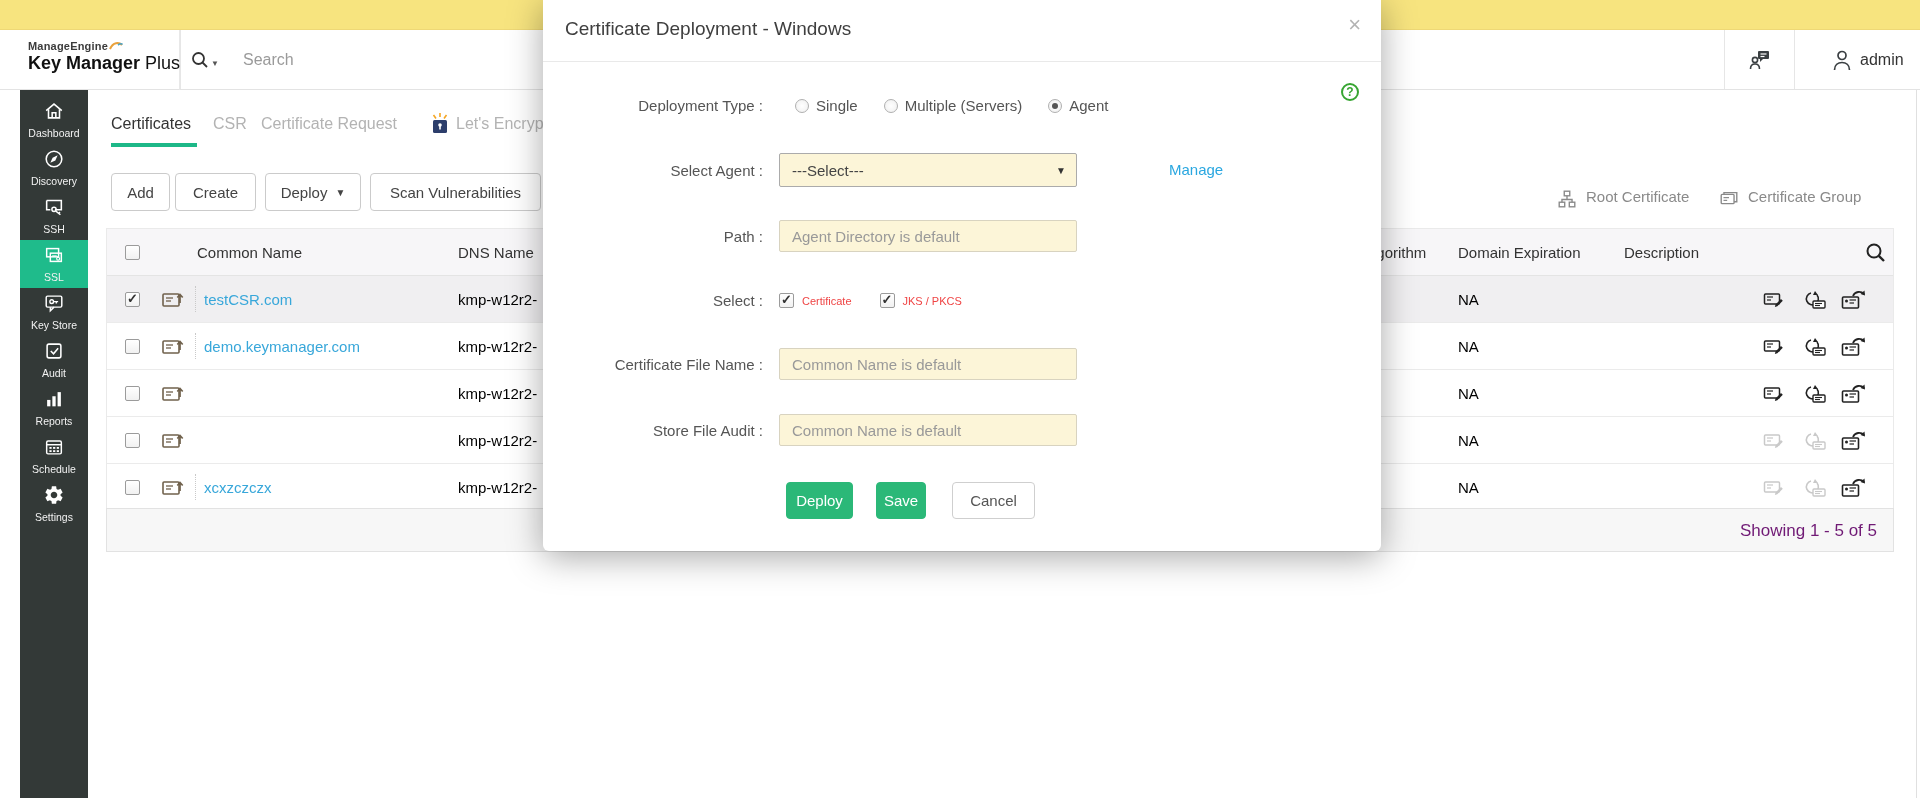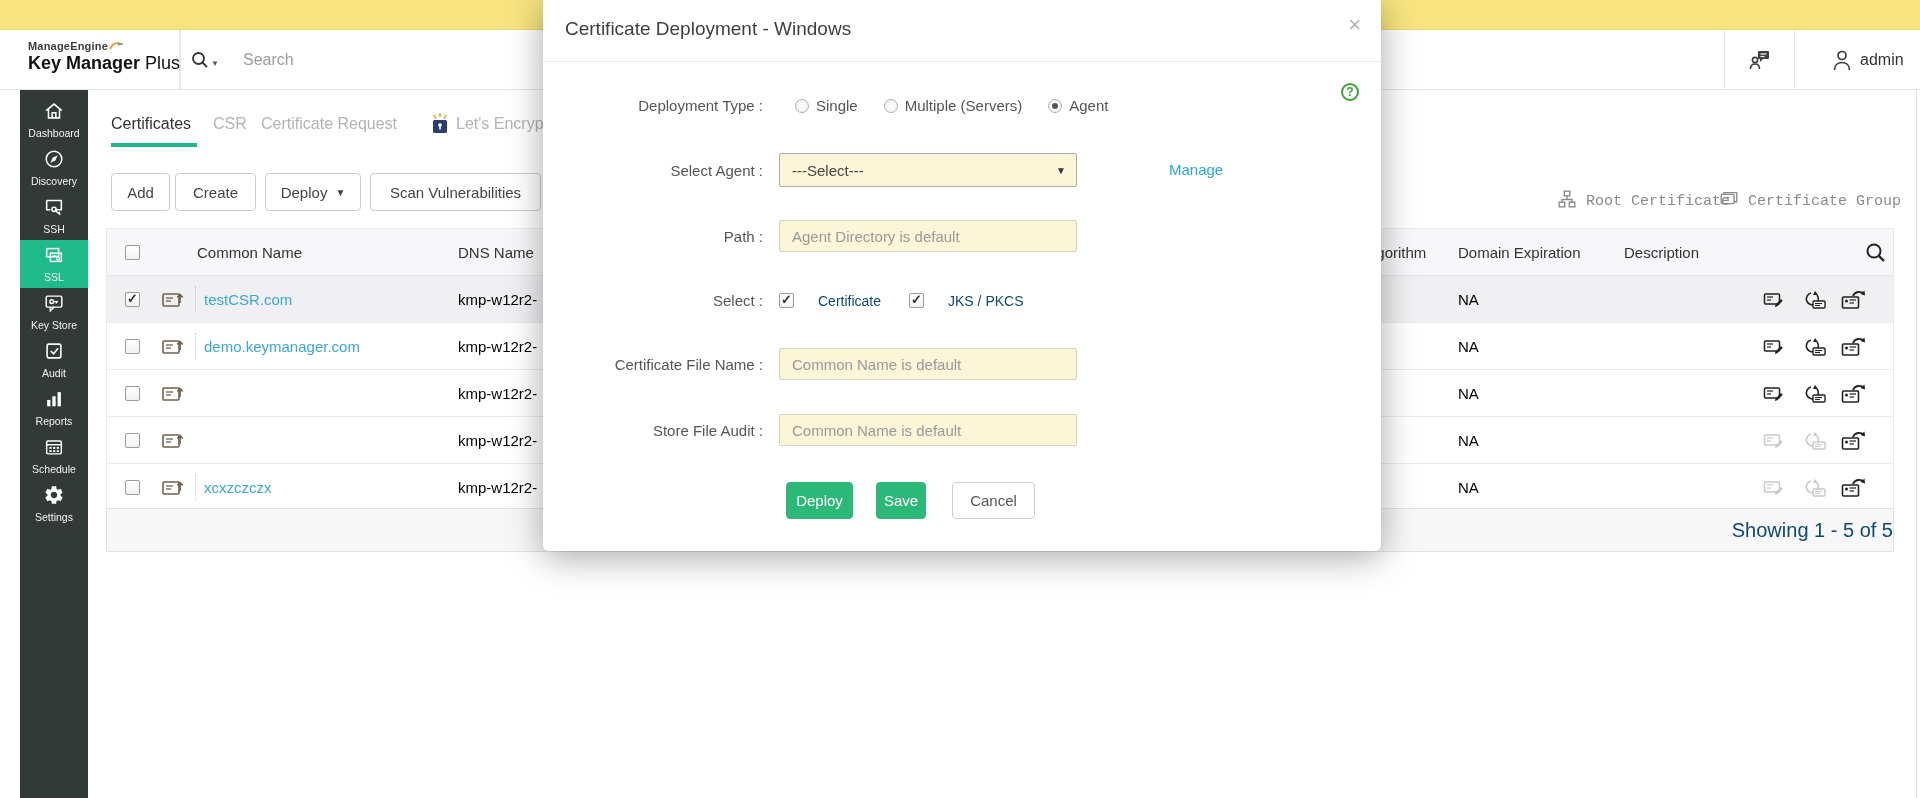--- a/index.html
+++ b/index.html
@@ -34,36 +34,36 @@
 .tab { position:absolute; top:115px; font-size:16px; color:#b3b3b3; }
 .tab.active { color:#333; }
 #tab-underline { position:absolute; left:111px; top:143px; width:86px; height:4px; background:#1db888; }
 #le-icon { position:absolute; left:430px; top:112px; }
 
 
 .tbtn { position:absolute; top:173px; height:38px; border:1px solid #cbcbcb; border-radius:4px; background:#fff; font-size:15px; color:#444; display:flex; align-items:center; justify-content:center; }
 .tbtn .caret { font-size:10px; margin-left:8px; color:#444; }
 
 
-.rc-action { position:absolute; top:188px; display:flex; align-items:flex-end; color:#8a8a8a; font-size:15px;font-family:Liberation Mono, monospace; }
+.rc-action { position:absolute; top:188px; display:flex; align-items:flex-start; color:#8a8a8a; font-size:15px; }
 .rc-action svg { margin-right:8px; }
 
 
 #table { left:106px; top:228px; width:1788px; border:1px solid #eaeaea; border-bottom:none; background:#fff;}
 #thead { position:relative; height:47px; background:#f7f6f8; border-bottom:1px solid #e4e4e4; font-size:15px; color:#333; }
 .trow { position:relative; height:47px; border-bottom:1px solid #ebebeb; background:#fff; font-size:15px; }
 .trow.selected { background:#f0eff1; }
 .cell { position:absolute; top:0; height:47px; display:flex; align-items:center; }
 .hcell { position:absolute; top:0; height:47px; display:flex; align-items:center; }
 .link { color:#38a7da; }
 .name-cell { border-left:1px dotted #c9c9c9; padding-left:8px; height:26px; top:10px; display:flex; align-items:center;}
 .cb { width:15px; height:15px; border:1px solid #9b9b9b; border-radius:2px; background:linear-gradient(#fff,#f1f1f1); position:relative; }
 .cb.checked::after { content:"✓"; position:absolute; left:1px; top:-2px; font-size:13px; font-weight:bold; color:#333; }
 .action-icons svg { margin:0; }
-#table-footer { left:106px; top:508px; width:1788px; height:44px; background:#f7f7f7; border:1px solid #e2e2e2; font-size:20px; color:#0c4a6e; text-align:right; line-height:43px; }
+#table-footer { left:106px; top:508px; width:1788px; height:44px; background:#f7f7f7; border:1px solid #e2e2e2; font-size:17px; color:#701a75; text-align:right; line-height:43px; padding-right:16px; }
 
 
 #right-edge { left:1916px; top:90px; width:1px; height:708px; background:#e0e0e0; }
 
 
 #modal { left:543px; top:0; width:838px; height:551px; background:#fff; border-radius:0 0 6px 6px; box-shadow:0 6px 35px rgba(0,0,0,0.35); z-index:10;padding-left:6px; }
 #modal-title { position:absolute; left:22px; top:18px; font-size:19px; color:#3f3f3f; }
 #modal-close { position:absolute; right:20px; top:12px; font-size:22px; color:#b3b3b3; }
 #modal-titlebar-line { position:absolute; left:0; top:61px; width:838px; height:1px; background:#e9e9e9; }
 #modal-help { position:absolute; left:798px; top:83px; width:18px; height:18px; border:2px solid #37a532; border-radius:50%; color:#37a532; font-size:12px; font-weight:bold; text-align:center; line-height:15px; }
@@ -71,21 +71,21 @@
 .mlabel { width:207px; text-align:right; font-size:15px; color:#555; flex-shrink:0; }
 .mcontent { margin-left:16px; display:flex; align-items:center; }
 .radio { width:14px; height:14px; border:1px solid #b0b0b0; border-radius:50%; background:radial-gradient(#fff,#eee); position:relative; flex-shrink:0;}
 .radio.checked::after { content:""; position:absolute; left:3px; top:3px; width:6px; height:6px; background:#555; border-radius:50%; }
 .rlabel { font-size:15px; color:#555; margin-left:7px; }
 .rgap { width:26px; }
 .mselect { width:298px; height:34px; background:#fcf5d8; border:1px solid #ababab; border-radius:2px; font-size:15px; color:#444; display:flex; align-items:center; padding:0 10px 0 12px; }
 .mselect .sel-caret { margin-left:auto; font-size:10px; color:#333; }
 .minput { width:298px; height:32px; background:#fcf5d8; border:1px solid #d8d3c0; border-radius:2px; font-size:15px; color:#999; display:flex; align-items:center; padding-left:12px; }
 #manage-link { position:absolute; left:626px; font-size:15px; color:#2aa7e0; }
-.mcheck-label { font-size:14px; color:#0c4a6e; margin-left:24px; }
+.mcheck-label { font-size:11px; color:#ef4444; margin-left:8px; }
 .cbgap { width:28px; }
 .mbtn { height:37px; border-radius:4px; font-size:15px; display:flex; align-items:center; justify-content:center; }
 .mbtn.green { background:#2bb878; color:#fff; border:1px solid #2bb878; }
 .mbtn.white { background:#fff; color:#555; border:1px solid #cfcfcf; }
 </style>
 </head>
 <body>
 
 <div id="banner" class="abs"></div>
 

